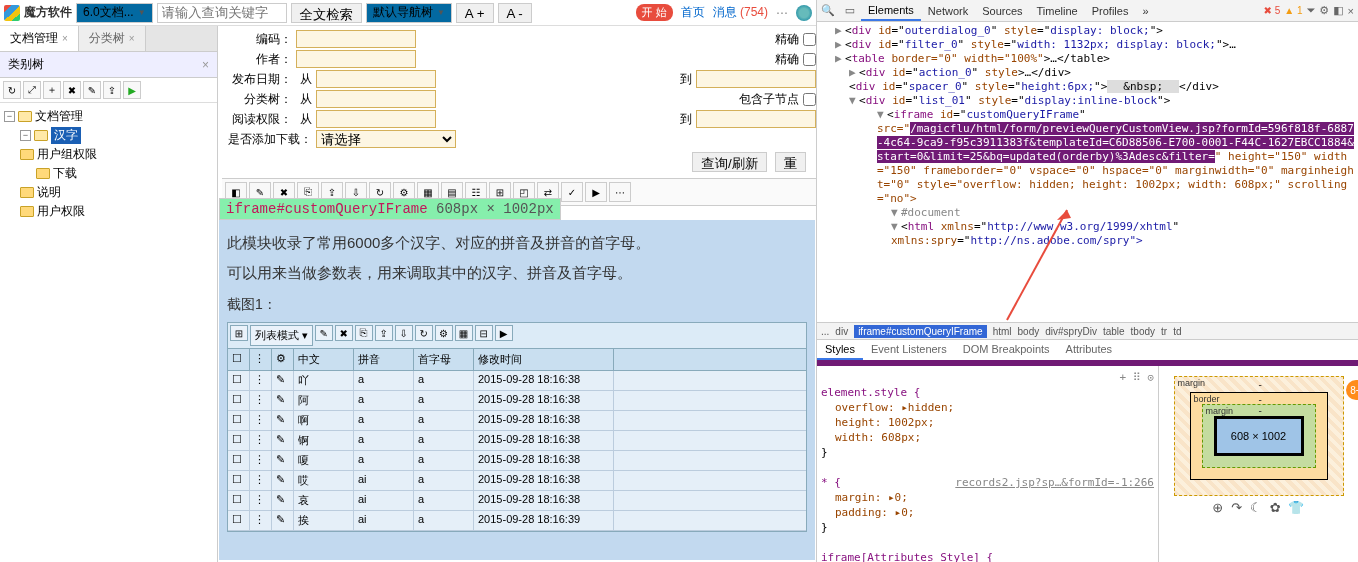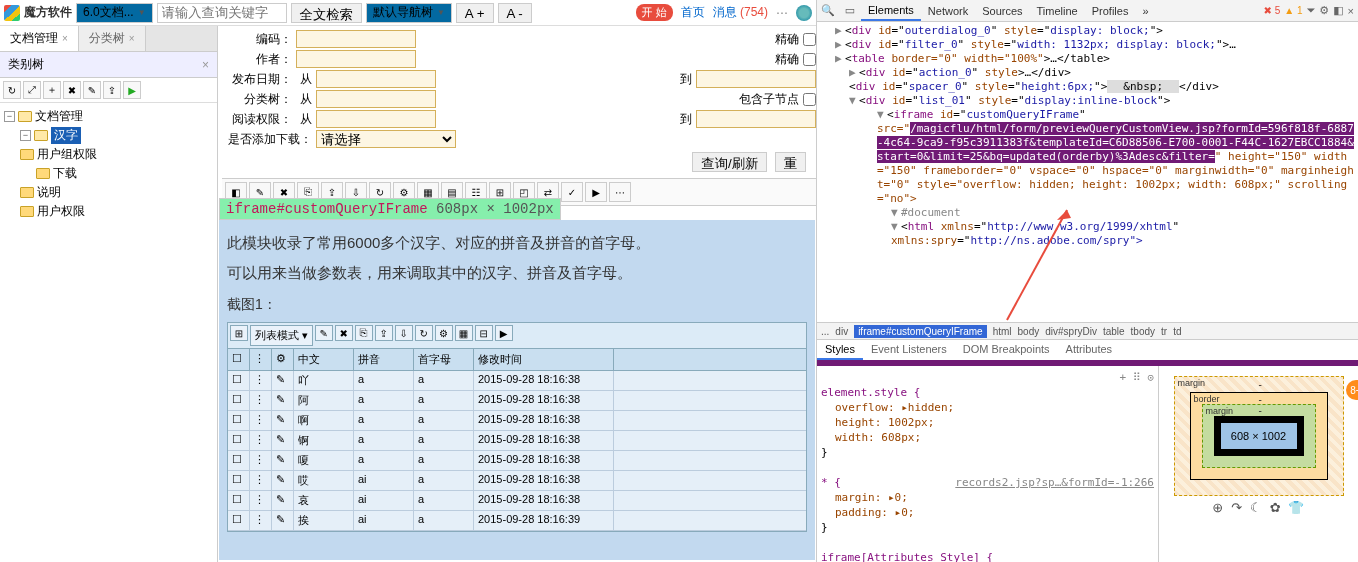--- a/index.html
+++ b/index.html
@@ -120,21 +120,21 @@
 .styles-right { width: 200px; border-left: 1px solid #ccc; padding: 6px; position: relative; }
 .css-sel { color: #881280; }
 .css-prop { color: #994500; margin-left: 14px; }
 .css-src { float: right; color: #888; text-decoration: underline; }
 .struck { text-decoration: line-through; color: #aaa; }
 
 .box-model { position: relative; width: 170px; height: 120px; margin: 4px auto; }
 .bm-margin { position: absolute; inset: 0; background: repeating-linear-gradient(45deg, #f9e4c8 0 4px, #fcf0dc 4px 8px); border: 1px dashed #c90; display: flex; align-items: center; justify-content: center; }
 .bm-border { position: absolute; inset: 16px; background: #fddca0; border: 1px solid #000; display: flex; align-items: center; justify-content: center; }
 .bm-padding { position: absolute; inset: 28px; background: #c4dca0; border: 1px dashed #690; display: flex; align-items: center; justify-content: center; }
-.bm-content { position: absolute; inset: 40px; background: #9fc4e7; border: 7px solid #000000; display: flex; align-items: center; justify-content: center; font-size: 11px; }
+.bm-content { position: absolute; inset: 40px; background: #9fc4e7; border: 3px solid #000000; display: flex; align-items: center; justify-content: center; font-size: 11px; }
 .bm-label { position: absolute; top: 1px; left: 3px; font-size: 9px; color: #333; }
 .bm-dash { position: absolute; font-size: 10px; color: #333; }
 .bm-tools { display: flex; justify-content: center; gap: 8px; margin-top: 4px; font-size: 13px; color: #555; }
 
 .side-badge { position: absolute; right: -8px; top: 380px; width: 20px; height: 20px; background: #ff8c1a; border-radius: 50% 0 0 50%; color: #fff; font-size: 10px; display: flex; align-items: center; justify-content: center; }
 </style>
 </head>
 <body>
 
 <div class="app-left">

